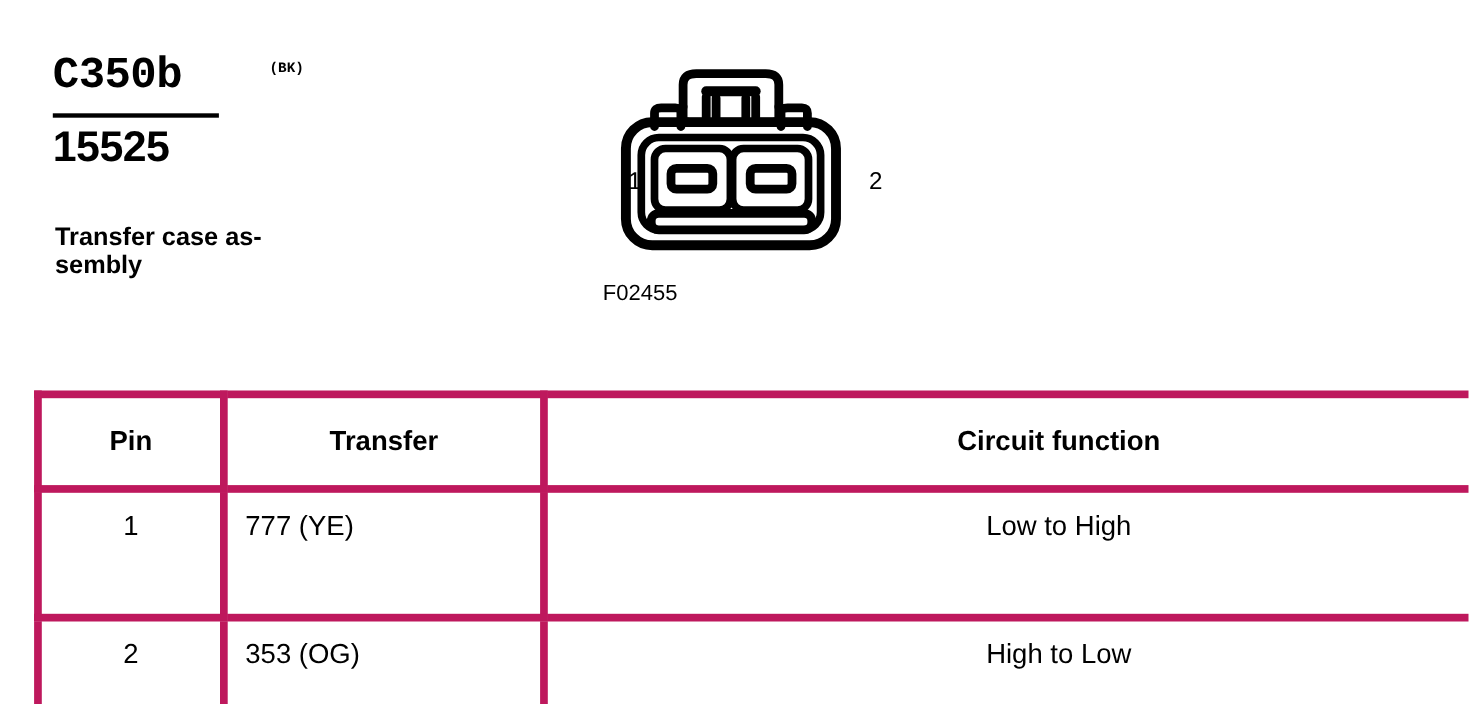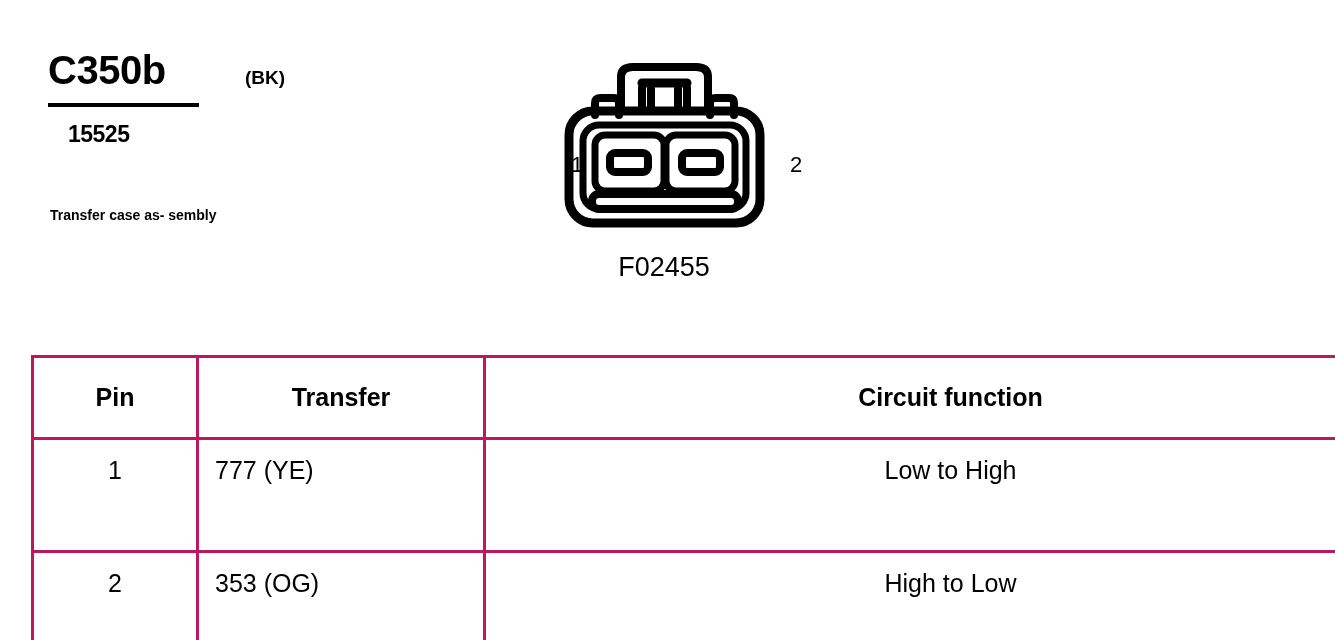--- a/index.html
+++ b/index.html
@@ -19,62 +19,62 @@
   
   #header-block {
     position: absolute;
     left: 48px;
     top: 48px;
     width: 300px;
   }
   #connector-id-row {
     position: relative;
     height: 48px;
+    font-family: Liberation Mono, monospace;
   }
   #connector-id {
     position: absolute;
     left: 0;
     top: 0;
     font-size: 40px;
     font-weight: bold;
     letter-spacing: -0.5px;
     line-height: 44px;
   }
   #connector-color {
     position: absolute;
     left: 197px;
-    top: 20px;
-    font-size: 19px;
+    top: 4px;
+    font-size: 13px;
     font-weight: bold;
     line-height: 20px;
   }
   #id-underline {
     position: absolute;
     left: 0;
     top: 55px;
     width: 151px;
     height: 4px;
     background: #000;
   }
   #part-number {
     position: absolute;
     left: 0;
     top: 66px;
-    font-size: 23px;
+    font-size: 39px;
     font-weight: bold;
     line-height: 40px;
     letter-spacing: -0.5px;
-    margin-left: 20px;
   }
   #component-name {
     position: absolute;
     left: 2px;
     top: 155px;
     width: 215px;
-    font-size: 14px;
+    font-size: 23px;
     font-weight: bold;
     line-height: 25px;
   }
 
   
   #connector-figure {
     position: absolute;
     left: 548px;
     top: 55px;
     width: 290px;
@@ -93,37 +93,37 @@
     line-height: 24px;
     font-family: "Liberation Sans", sans-serif;
   }
   #pin-label-left  { left: 23px;  top: 98px; }
   #pin-label-right { left: 242px; top: 98px; }
   #figure-caption {
     position: absolute;
     left: 0;
     top: 200px;
     width: 232px;
-    text-align: center;
-    font-size: 27px;
+    text-align: left;
+    font-size: 20px;
     line-height: 24px;
   }
 
   
   #pinout-table {
     position: absolute;
     left: 31px;
     top: 355px;
     width: 1279px;
     border-collapse: collapse;
     table-layout: fixed;
   }
   #pinout-table th,
   #pinout-table td {
-    border: 3px solid #be185d;
+    border: 7px solid #be185d;
     padding: 16px;
     vertical-align: top;
   }
   #pinout-table th {
     height: 47px;
     font-size: 25px;
     font-weight: bold;
     text-align: center;
     vertical-align: middle;
   }

